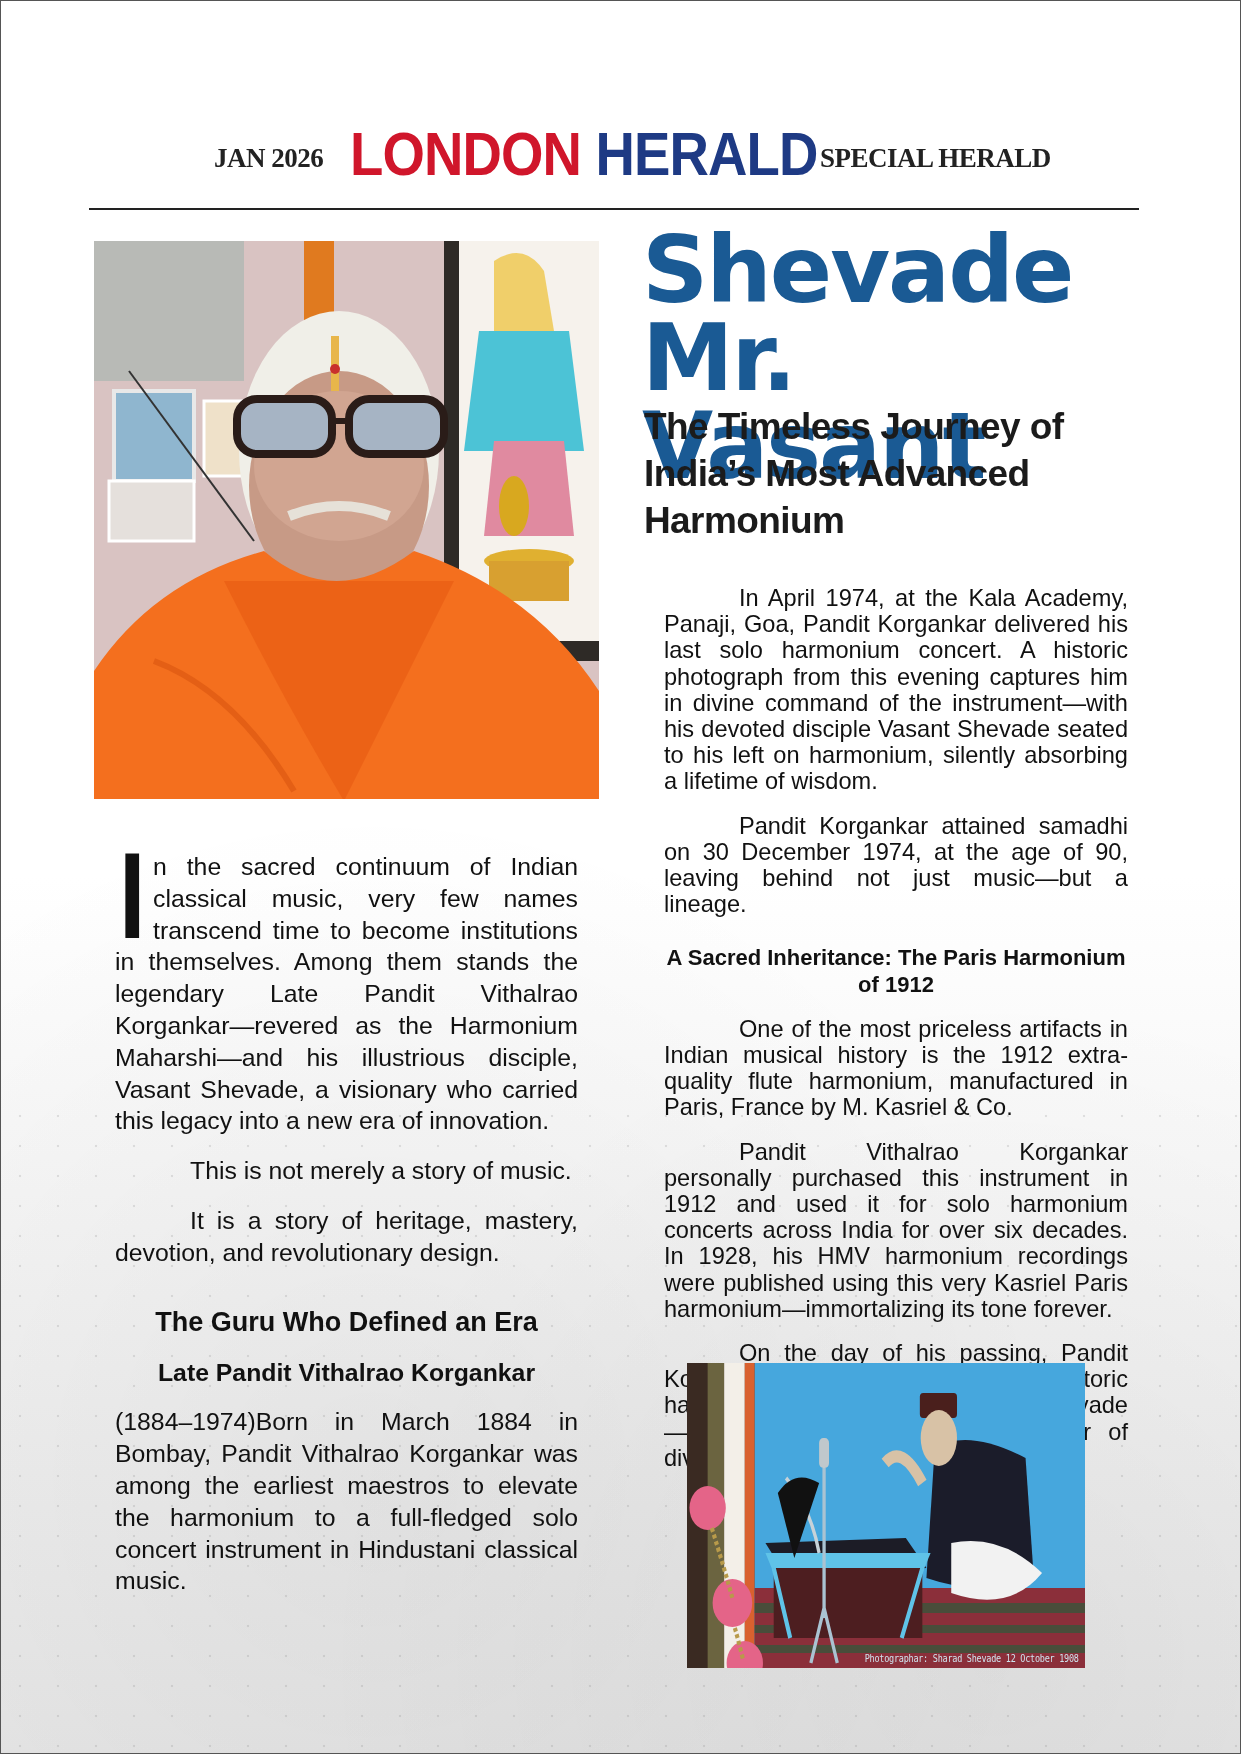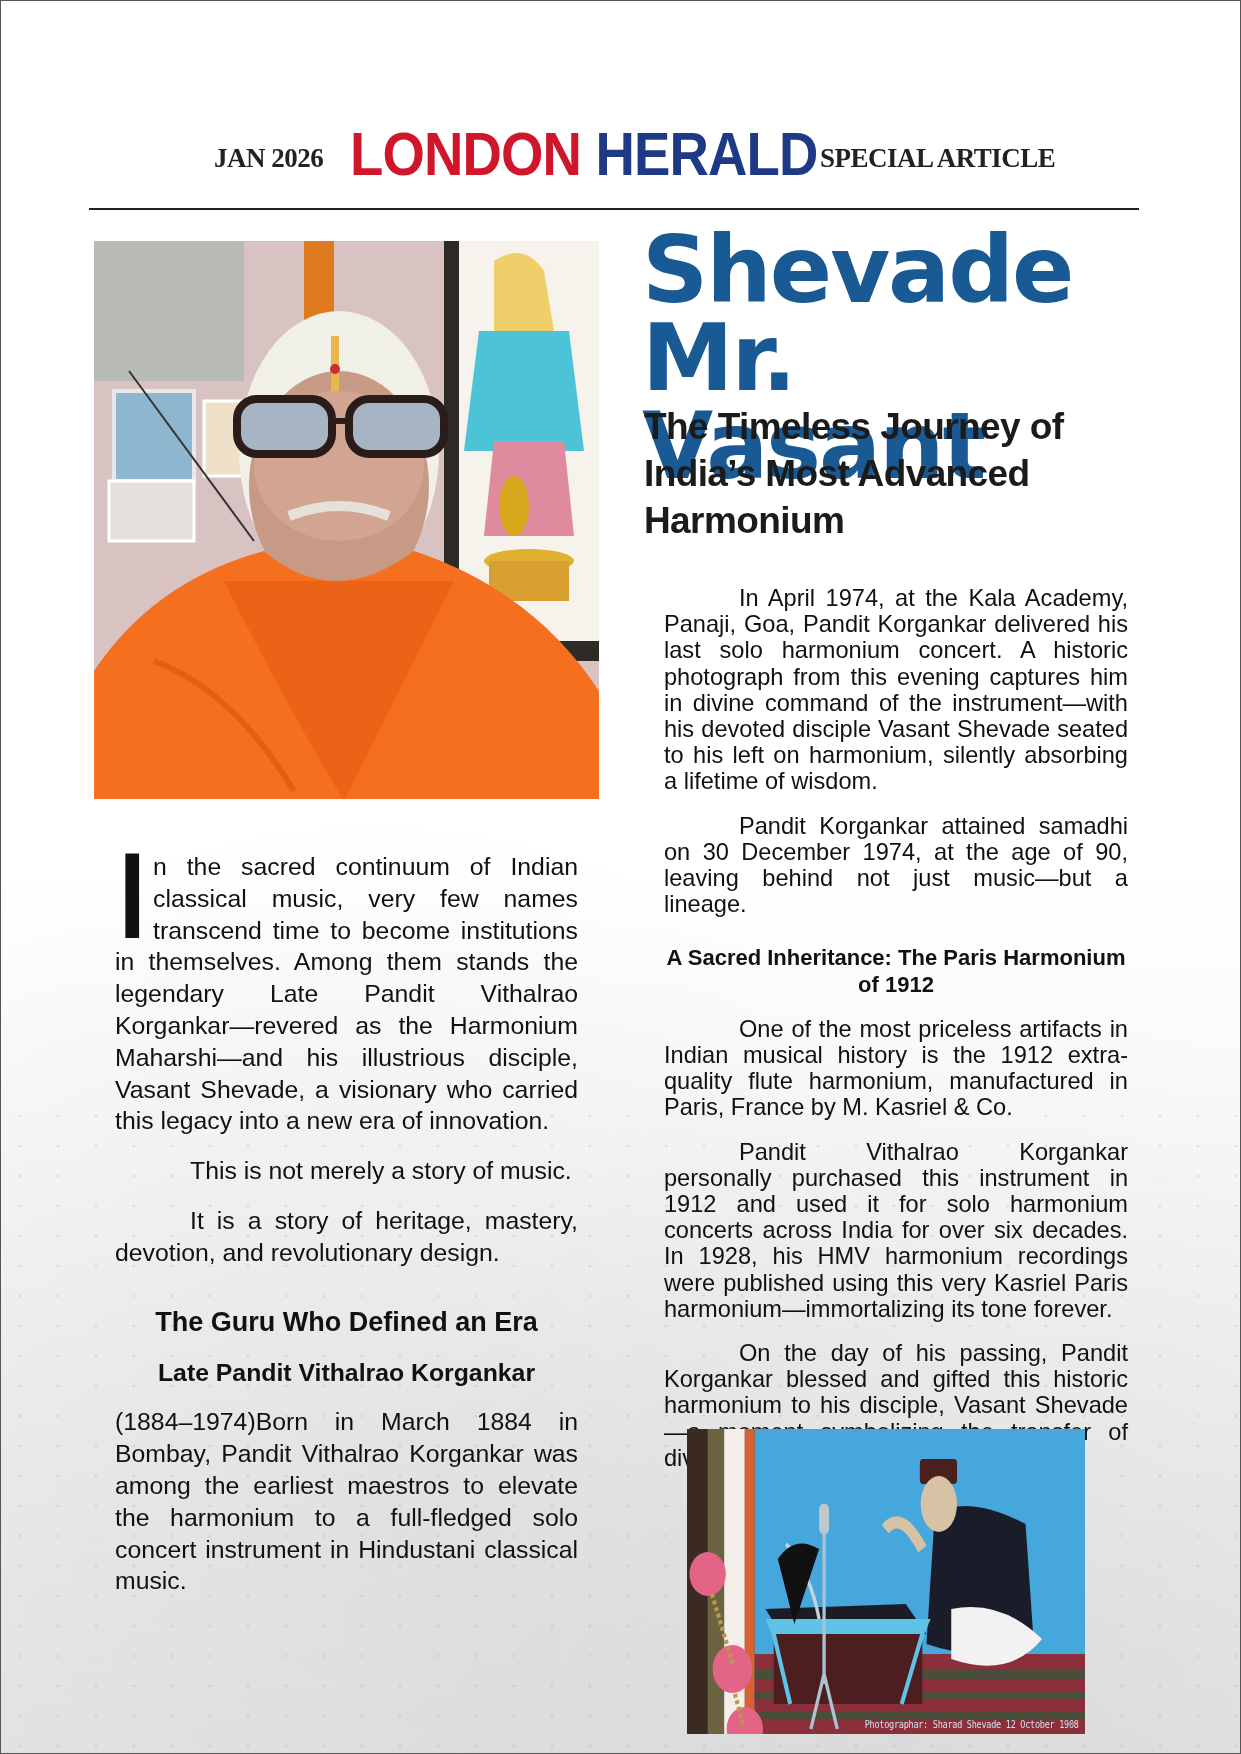--- a/index.html
+++ b/index.html
@@ -45,37 +45,37 @@
   .indent { text-indent: 75px; }
   .col-left { left: 96px; top: 832px; width: 499px; font-size: 24.8px; line-height: 31.8px; }
   .col-right { left: 645px; top: 566px; width: 500px; }
   .dropcap { float: left; font-family: "Liberation Sans", sans-serif; font-weight: bold; font-size: 122px; line-height: 86px; margin: 0 12px 0 4px; padding-top: 2px; height: 92px; color: #111; transform: scaleX(0.78); transform-origin: left top; width: 22px; }
   .section-title { text-align: center; font-weight: bold; }
   .left-sec-title { margin-top: 36px !important; font-size: 27px; line-height: 34px; text-align: center; }
   .left-sec-sub { font-weight: bold; text-align: center; }
   .right-sec-title { margin-top: 28px !important; font-size: 22px; line-height: 26.2px; }
 
   
-  .photo2 { position: absolute; left: 654px; top: 1428px; width: 398px; height: 305px; overflow: hidden; padding-left: 32px; }
+  .photo2 { position: absolute; left: 654px; top: 1362px; width: 398px; height: 305px; overflow: hidden; padding-left: 32px; }
   .photo2 svg { width: 100%; height: 100%; display: block; }
   .photo-credit { position: absolute; right: 6px; bottom: 4px; font-family: "DejaVu Sans Mono", monospace; font-size: 10px; color: #cfe3ee; letter-spacing: -0.3px; transform: scaleX(0.85); transform-origin: right bottom; }
 </style>
 </head>
 <body>
 
 <div class="page">
   <div class="dots"></div>
 
   <div class="masthead">
     <span class="mast-date">JAN 2026</span>
     <span class="mast-title">
       <span class="red">LONDON</span>
       <span class="blue">HERALD</span>
     </span>
-    <span class="mast-right">SPECIAL ARTICLE</span>
+    <span class="mast-right">SPECIAL HERALD</span>
   </div>
   <div class="rule"></div>
 
   <div class="portrait">
     <svg viewBox="0 0 505 558" preserveAspectRatio="none">
       <rect x="0" y="0" width="505" height="558" fill="#d9c3c2"></rect>
       <rect x="0" y="0" width="150" height="140" fill="#a9b6b0" opacity="0.7"></rect>
       <rect x="20" y="150" width="80" height="90" fill="#8fb6cf"></rect>
       <rect x="20" y="150" width="80" height="90" fill="none" stroke="#e8e8e8" stroke-width="4"></rect>
       <rect x="110" y="160" width="40" height="75" fill="#efe1c9" stroke="#fff" stroke-width="3"></rect>

